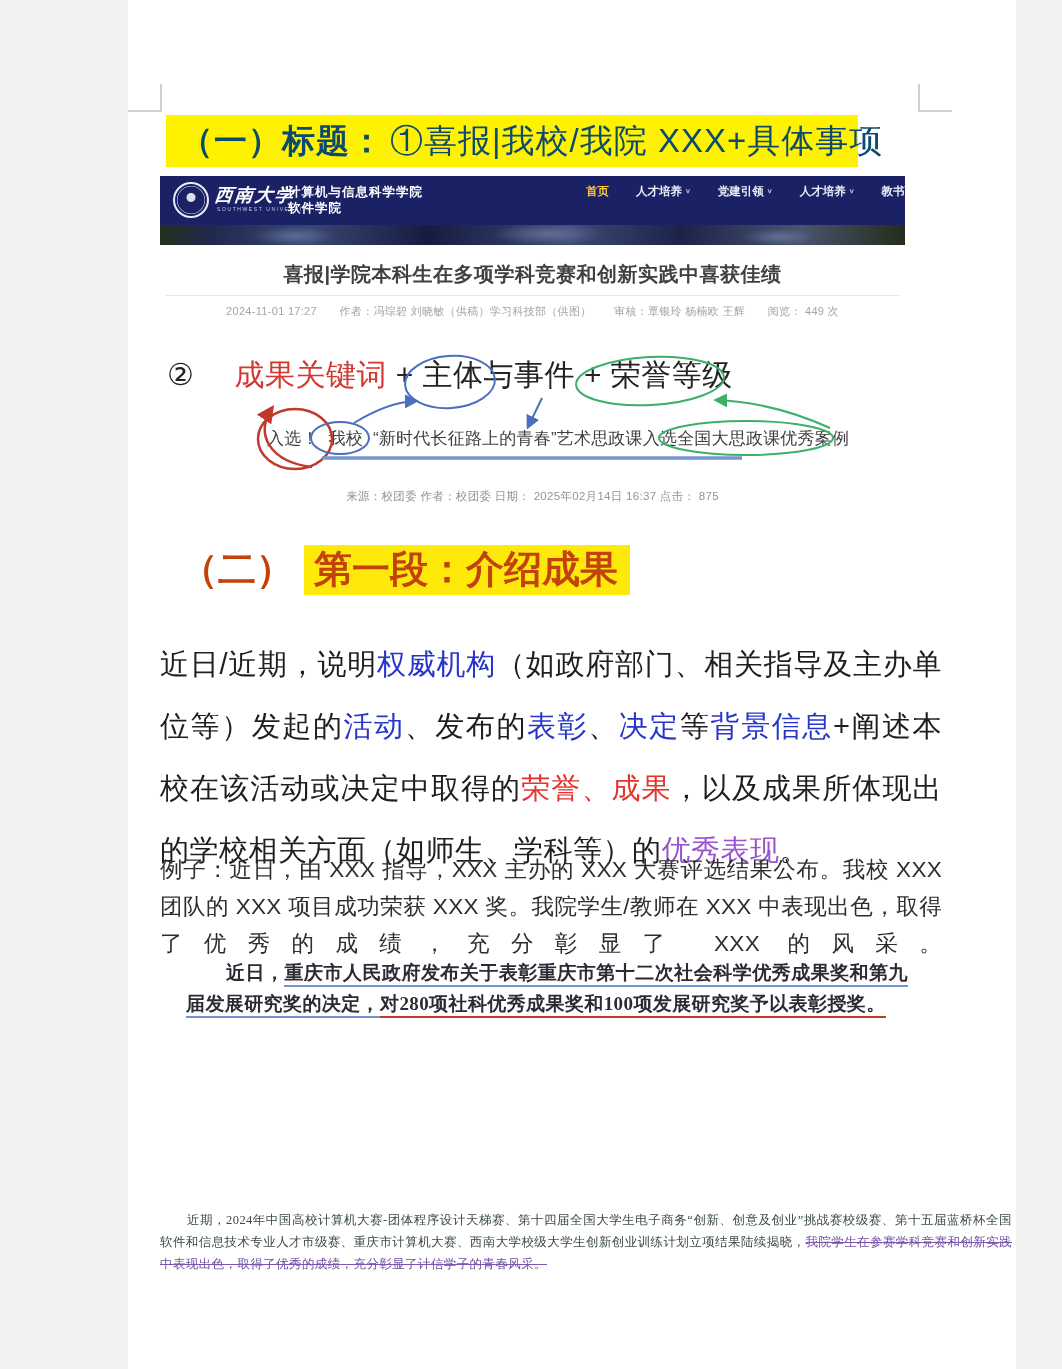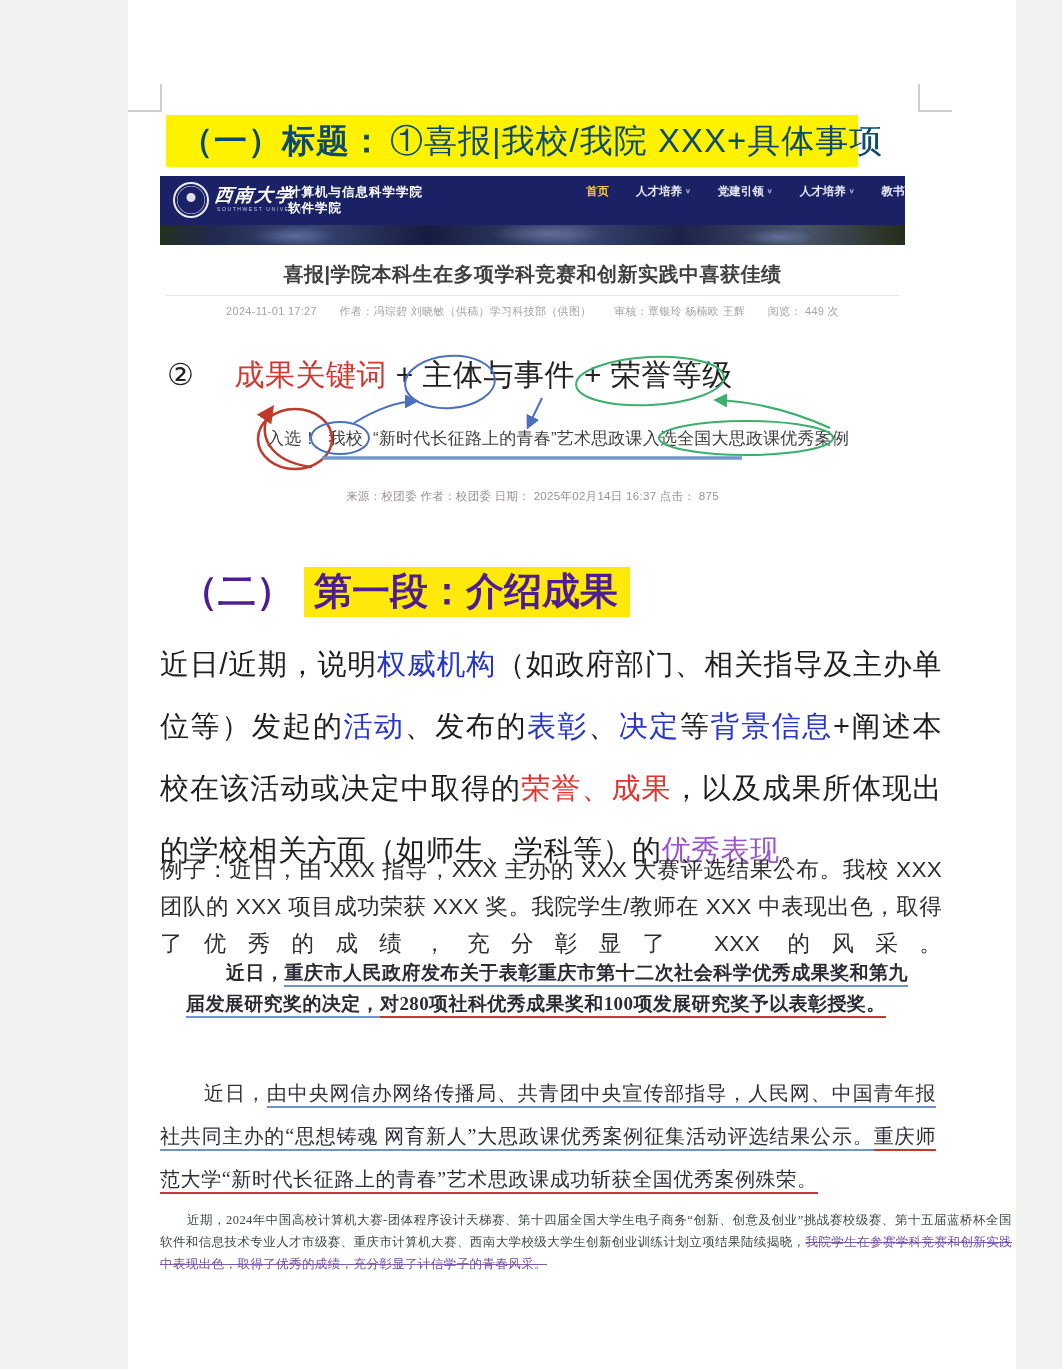--- a/index.html
+++ b/index.html
@@ -48,21 +48,21 @@
   
   .kw-head{position:absolute;left:167px;top:355px;font-size:30px;font-weight:500;color:#232323;white-space:nowrap;letter-spacing:.5px;}
   .kw-head .red{color:#d23730;margin-left:40px;}
   .anno-line{position:absolute;left:267px;top:427px;font-size:17px;color:#3f3f3f;white-space:nowrap;letter-spacing:.2px;}
   .anno-line .gap{display:inline-block;width:10px;}
   svg.anno{position:absolute;left:150px;top:340px;pointer-events:none;z-index:6;}
 
   .a2-meta{position:absolute;left:160px;top:489px;width:745px;text-align:center;font-size:11.5px;color:#969390;letter-spacing:.3px;}
 
   
-  .sec2{position:absolute;left:180px;top:566px;font-size:38px;font-weight:800;color:#4c1d95;white-space:nowrap;}
+  .sec2{position:absolute;left:180px;top:544px;font-size:38px;font-weight:800;color:#c2410c;white-space:nowrap;}
   .sec2 .hl{background:#ffe90a;padding:3px 12px 5px 10px;margin-left:10px;}
 
   
   .para-intro{position:absolute;left:160px;top:633px;width:782px;font-size:29px;line-height:62px;
               color:#1f1f1f;font-weight:500;text-align:justify;letter-spacing:.5px;}
   .seg-b{color:#2735c9;}
   .seg-r{color:#e2342c;}
   .seg-p{color:#9a54cc;}
   .seg-ub{border-bottom:2.5px solid #6e94cf;padding-bottom:2px;}
   .seg-ur{border-bottom:2.5px solid #bf3b30;padding-bottom:2px;}
@@ -174,16 +174,15 @@
   <div class="sec2">
     <span>（二）</span><span class="hl">第一段：介绍成果</span>
   </div>
 
   <div class="para-intro"><span class="seg-k">近日/近期，说明</span><span class="seg-b">权威机构</span><span class="seg-k">（如政府部门、相关指导及主办单位等）发起的</span><span class="seg-b">活动</span><span class="seg-k">、发布的</span><span class="seg-b">表彰</span><span class="seg-k">、</span><span class="seg-b">决定</span><span class="seg-k">等</span><span class="seg-b">背景信息</span><span class="seg-k">+阐述本校在该活动或决定中取得的</span><span class="seg-r">荣誉、成果</span><span class="seg-k">，以及成果所体现出的学校相关方面（如师生、学科等）的</span><span class="seg-p">优秀表现</span><span class="seg-k">。</span></div>
 
   <div class="para-example">例子：近日，由 XXX 指导，XXX 主办的 XXX 大赛评选结果公布。我校 XXX 团队的 XXX 项目成功荣获 XXX 奖。我院学生/教师在 XXX 中表现出色，取得了优秀的成绩，充分彰显了 XXX 的风采。</div>
 
   <div class="excerpt1"><span class="seg-k">近日，</span><span class="seg-ub">重庆市人民政府发布关于表彰重庆市第十二次社会科学优秀成果奖和第九届发展研究奖的决定，</span><span class="seg-ur">对280项社科优秀成果奖和100项发展研究奖予以表彰授奖。</span></div>
 
-  <div class="excerpt2"><span class="seg-k">近日，</span><span class="seg-ub">由中央网信办网络传播局、共青团中央宣传部指导，人民网、中国青年报社共同主办的“思想铸魂 网育新人”大思政课优秀案例征集活动评选结果公示。</span><span class="seg-ur">重庆师范大学“新时代长征路上的青春”艺术思政课成功斩获全国优秀案例殊荣。</span></div>
 
   <div class="footnote"><span class="seg-k">近期，2024年中国高校计算机大赛-团体程序设计天梯赛、第十四届全国大学生电子商务“创新、创意及创业”挑战赛校级赛、第十五届蓝桥杯全国软件和信息技术专业人才市级赛、重庆市计算机大赛、西南大学校级大学生创新创业训练计划立项结果陆续揭晓，</span><span class="seg-st">我院学生在参赛学科竞赛和创新实践中表现出色，取得了优秀的成绩，充分彰显了计信学子的青春风采。</span></div>
 </div>
 
 </body></html>

